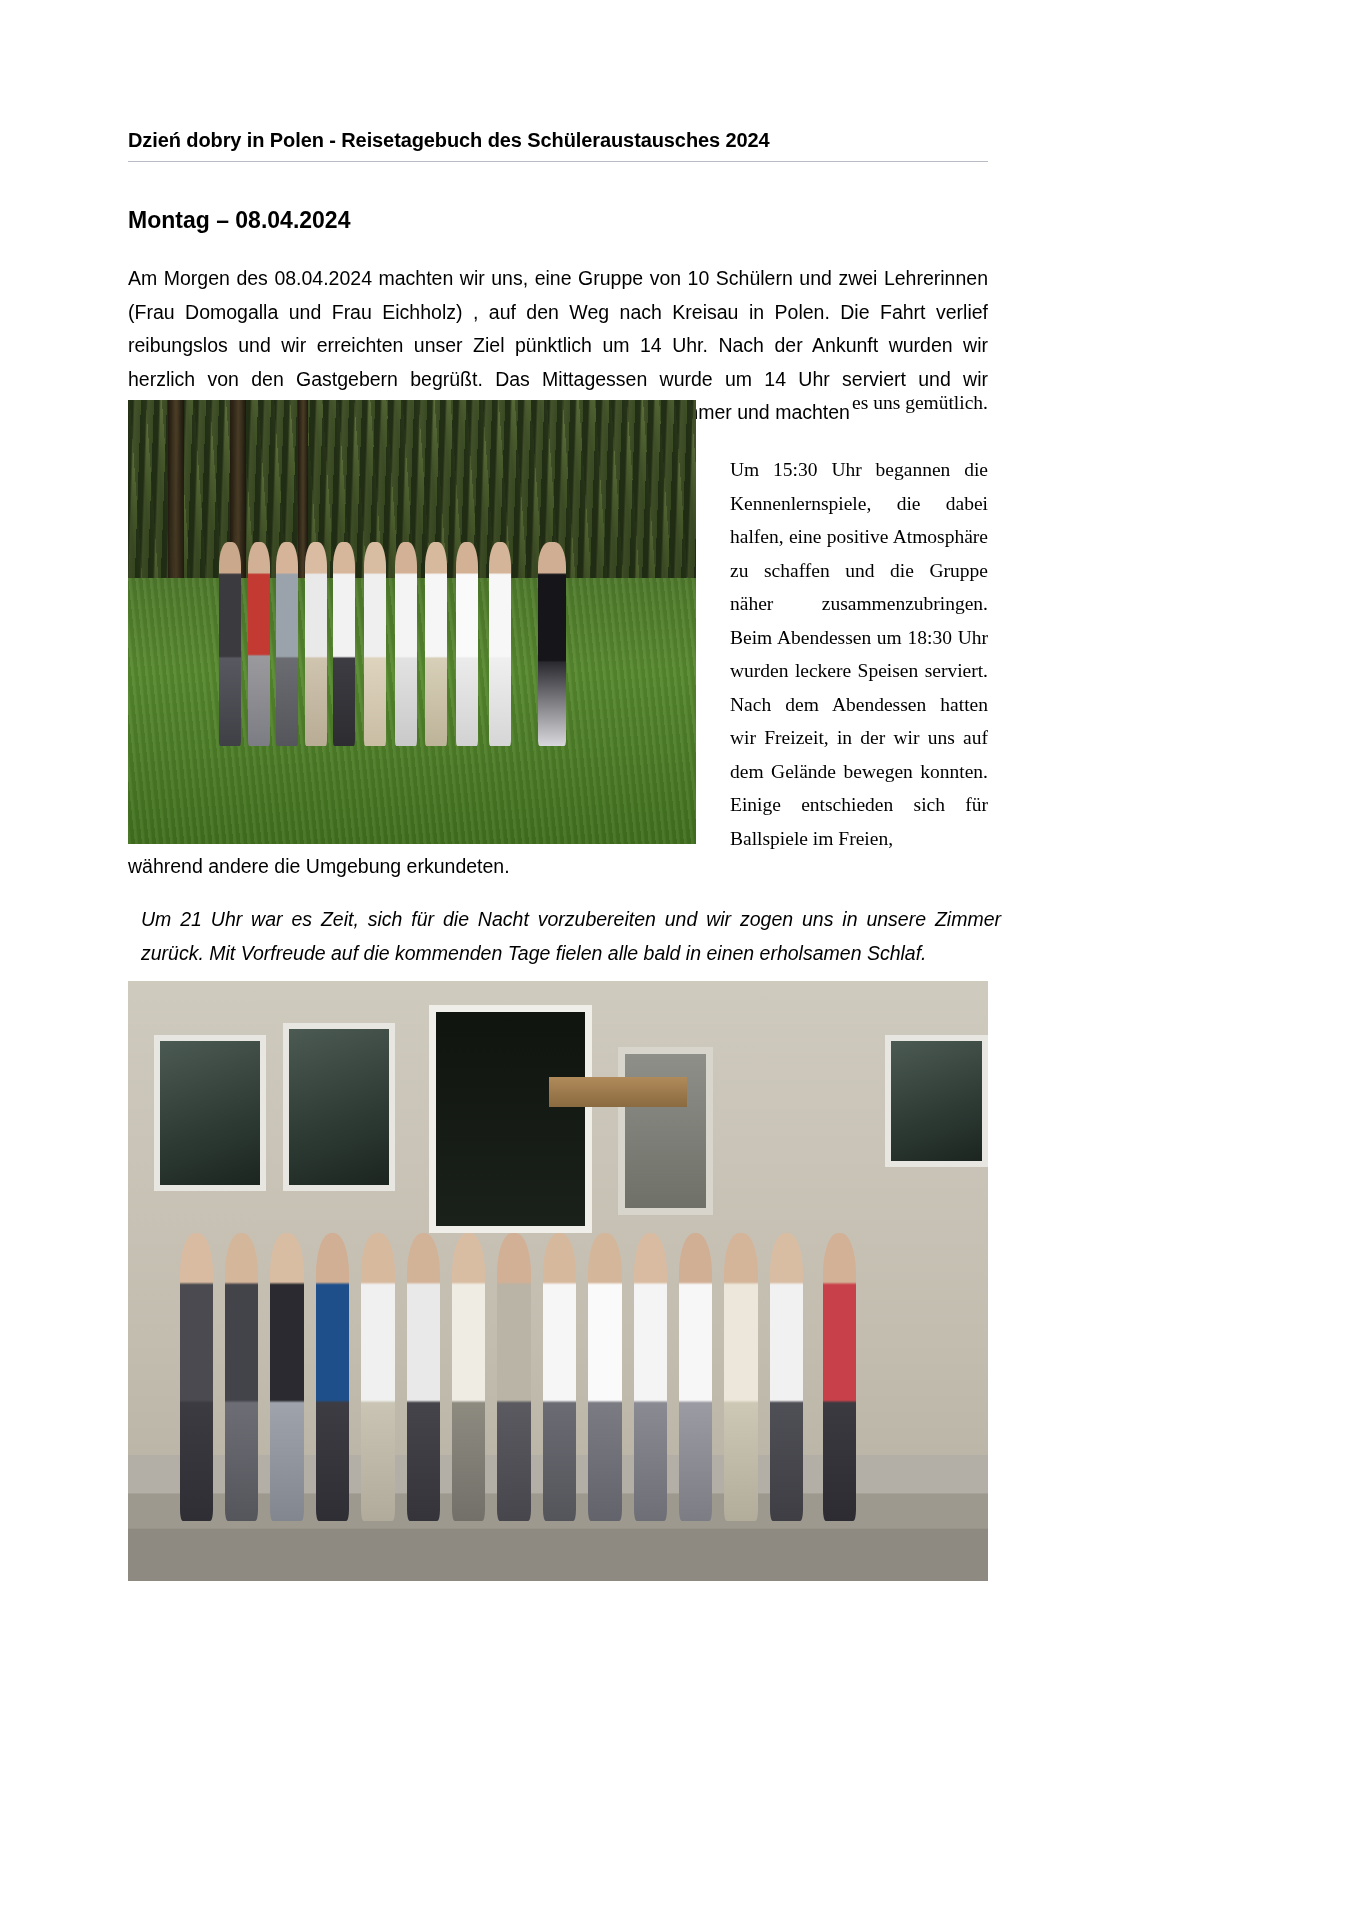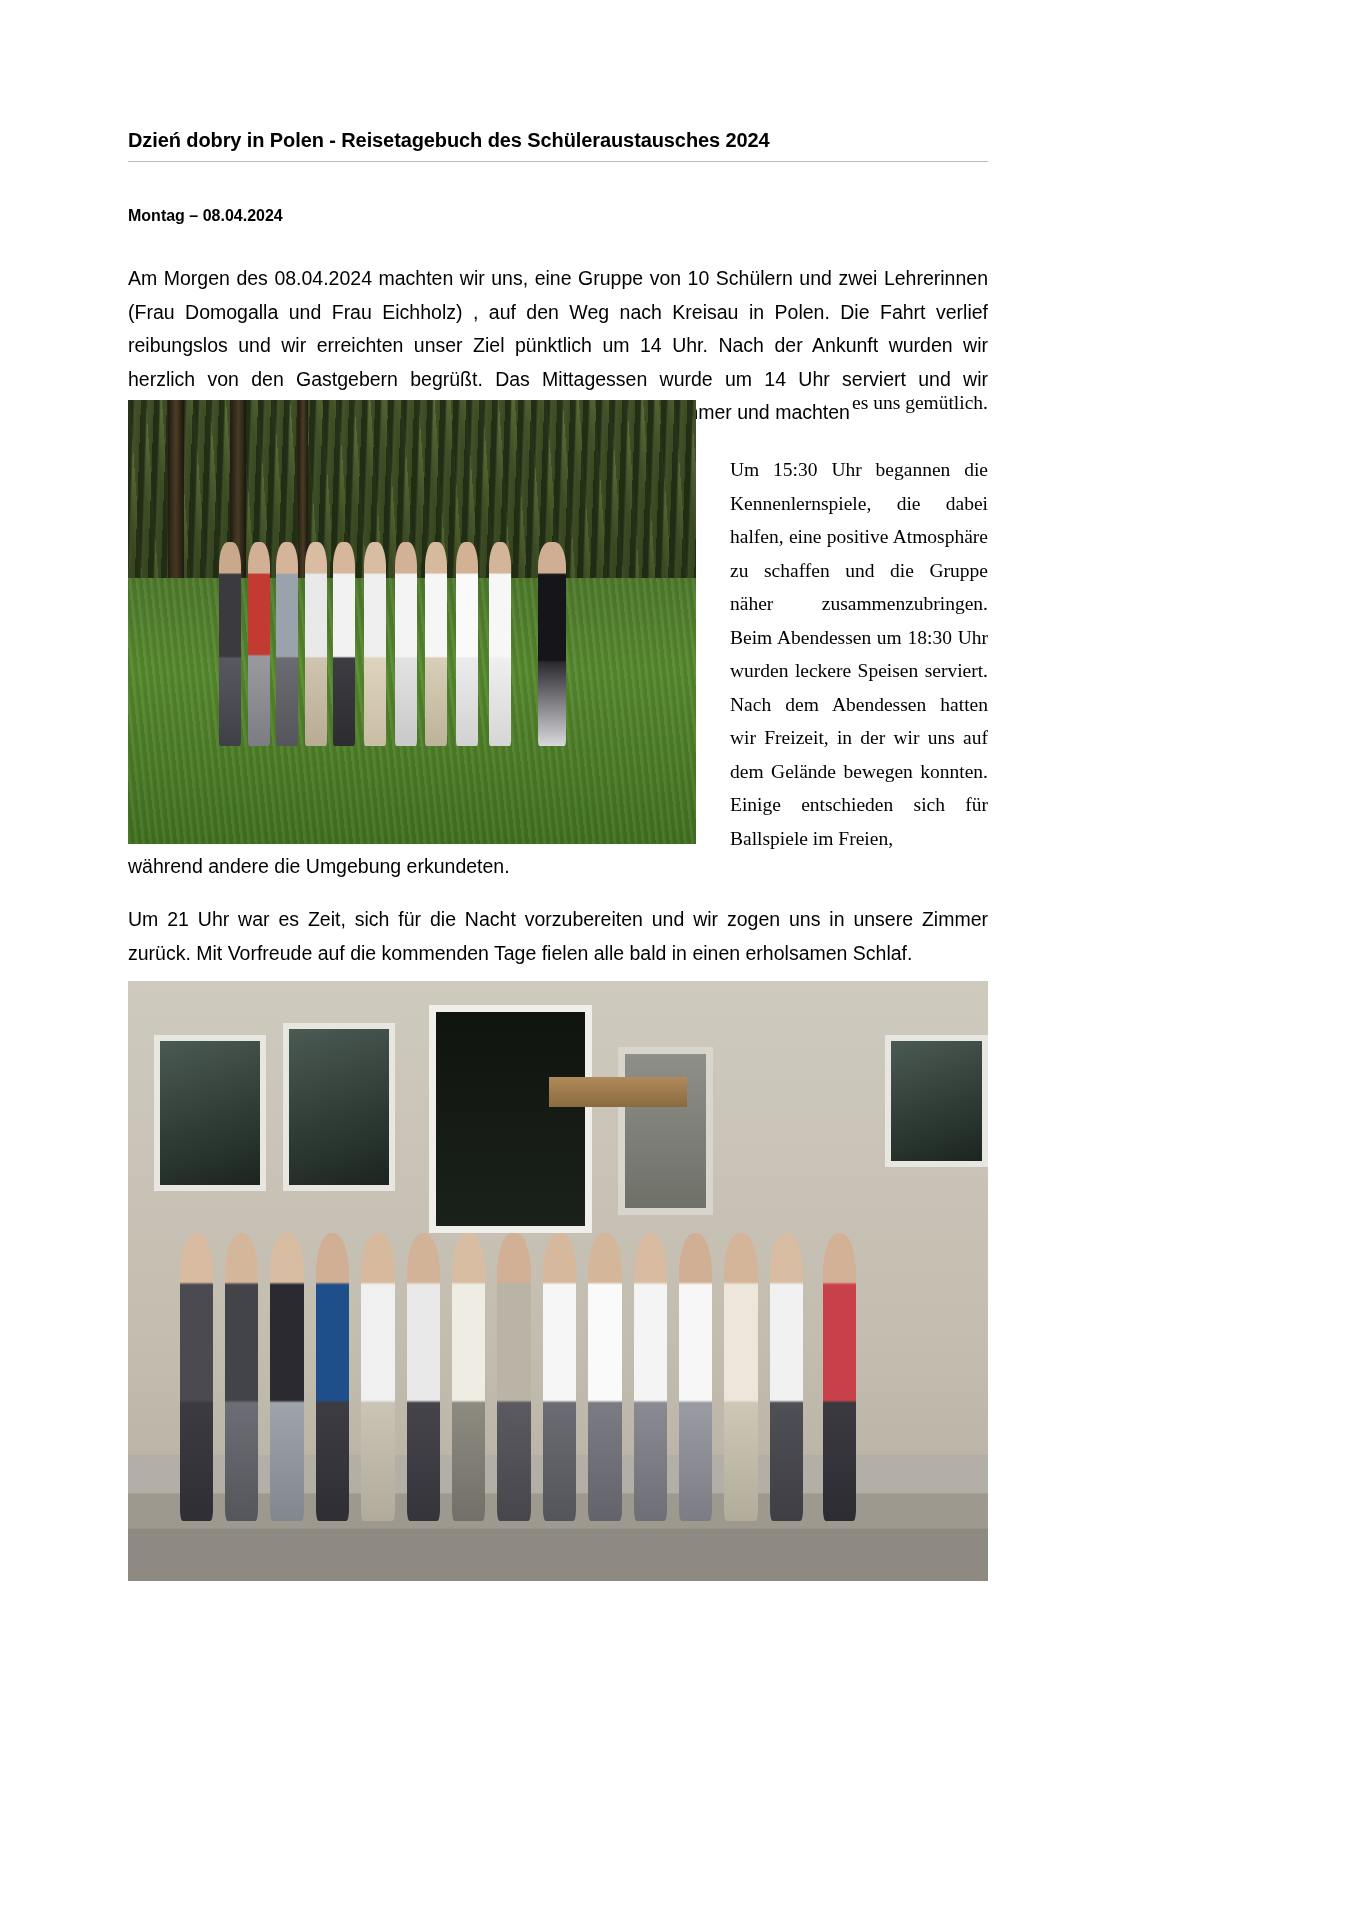--- a/index.html
+++ b/index.html
@@ -30,21 +30,21 @@
     font-weight: bold;
     letter-spacing: -0.1px;
     line-height: 1.22;
     margin: 0;
     padding: 0 0 9px 0;
     border-bottom: 1.5px solid #b9bcc4;
     color: #000000;
     white-space: nowrap;
   }
   .day-heading {
-    font-size: 16px;
+    font-size: 23px;
     font-weight: bold;
     margin: 0;
     padding: 0;
     line-height: 1.3;
     position: absolute;
     left: 0;
     top: 78px;
   }
   .body-text {
     font-size: 19.5px;
@@ -181,23 +181,24 @@
     line-height: 33.5px;
   }
   .line-after-photo1 {
     position: absolute;
     left: 0;
     top: 722px;
     width: 860px;
   }
   .para-last {
     position: absolute;
-    left: 0;
+    left: 13px;
     top: 775px;
     width: 860px;
+    font-style: italic;
   }
 </style>
 </head>
 <body>
 
 <div class="page">
   <div class="content">
 
     <h1 class="doc-title">Dzień dobry in Polen - Reisetagebuch des Schüleraustausches 2024</h1>
 

